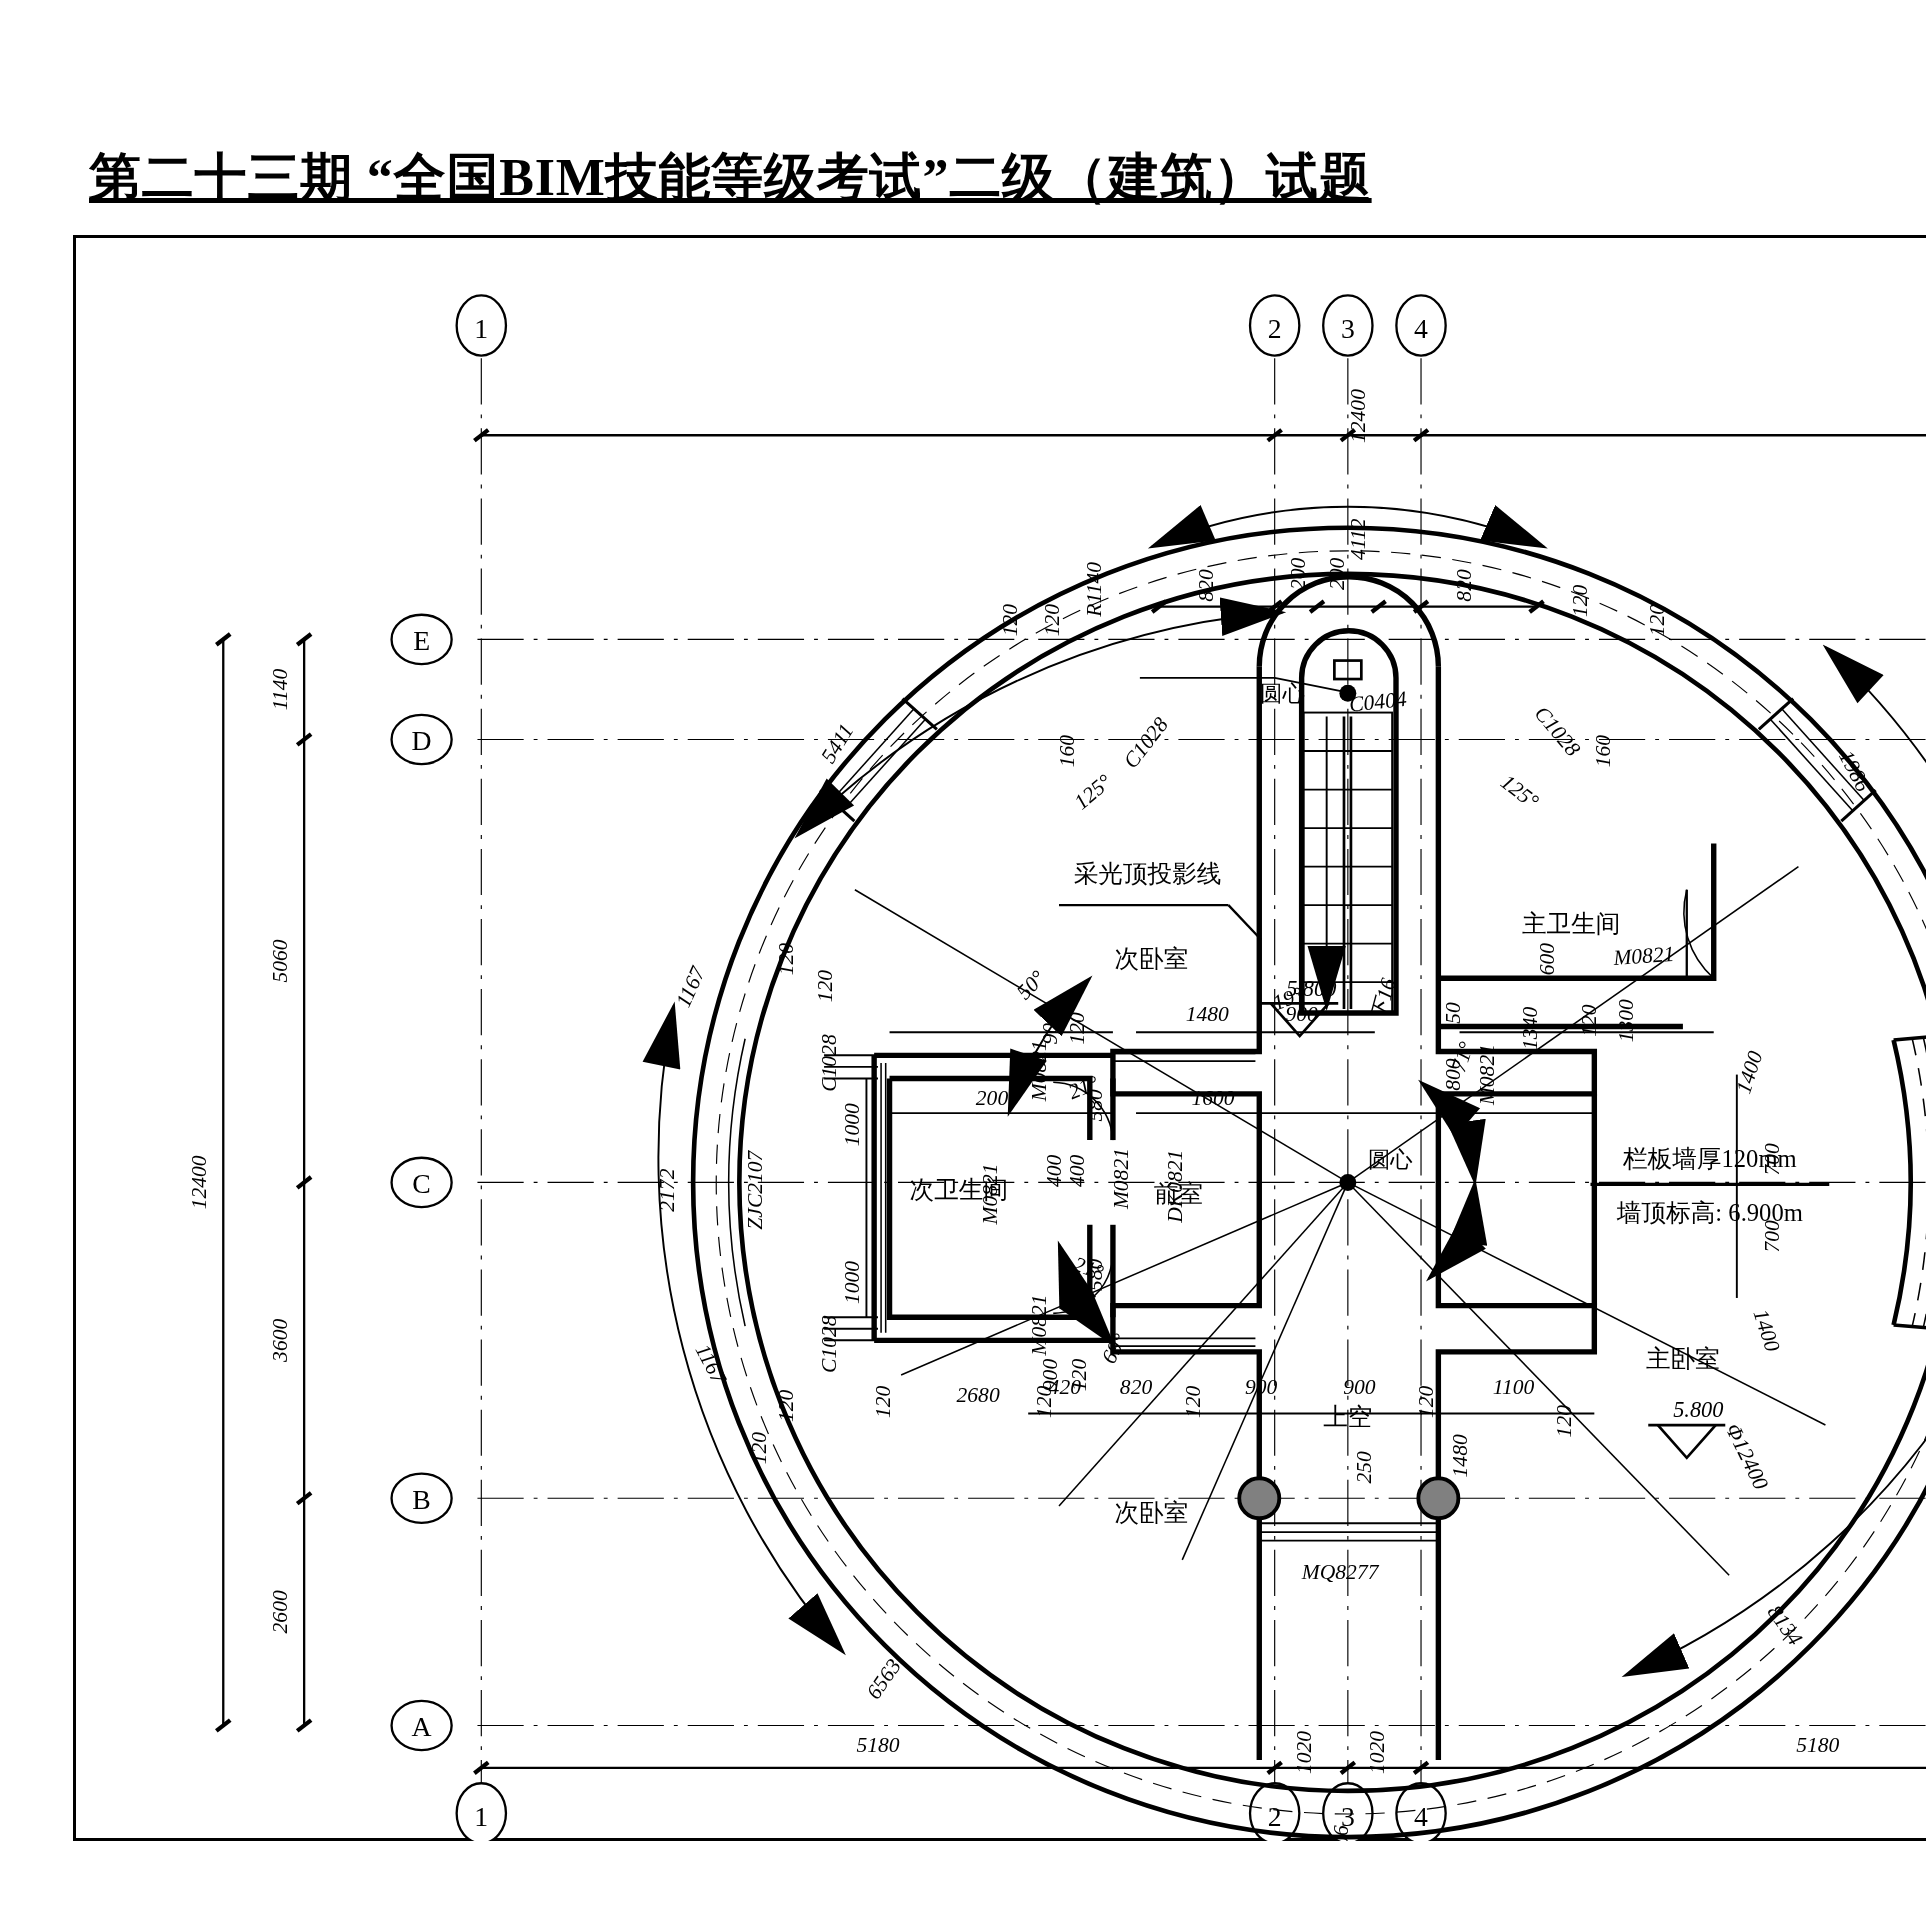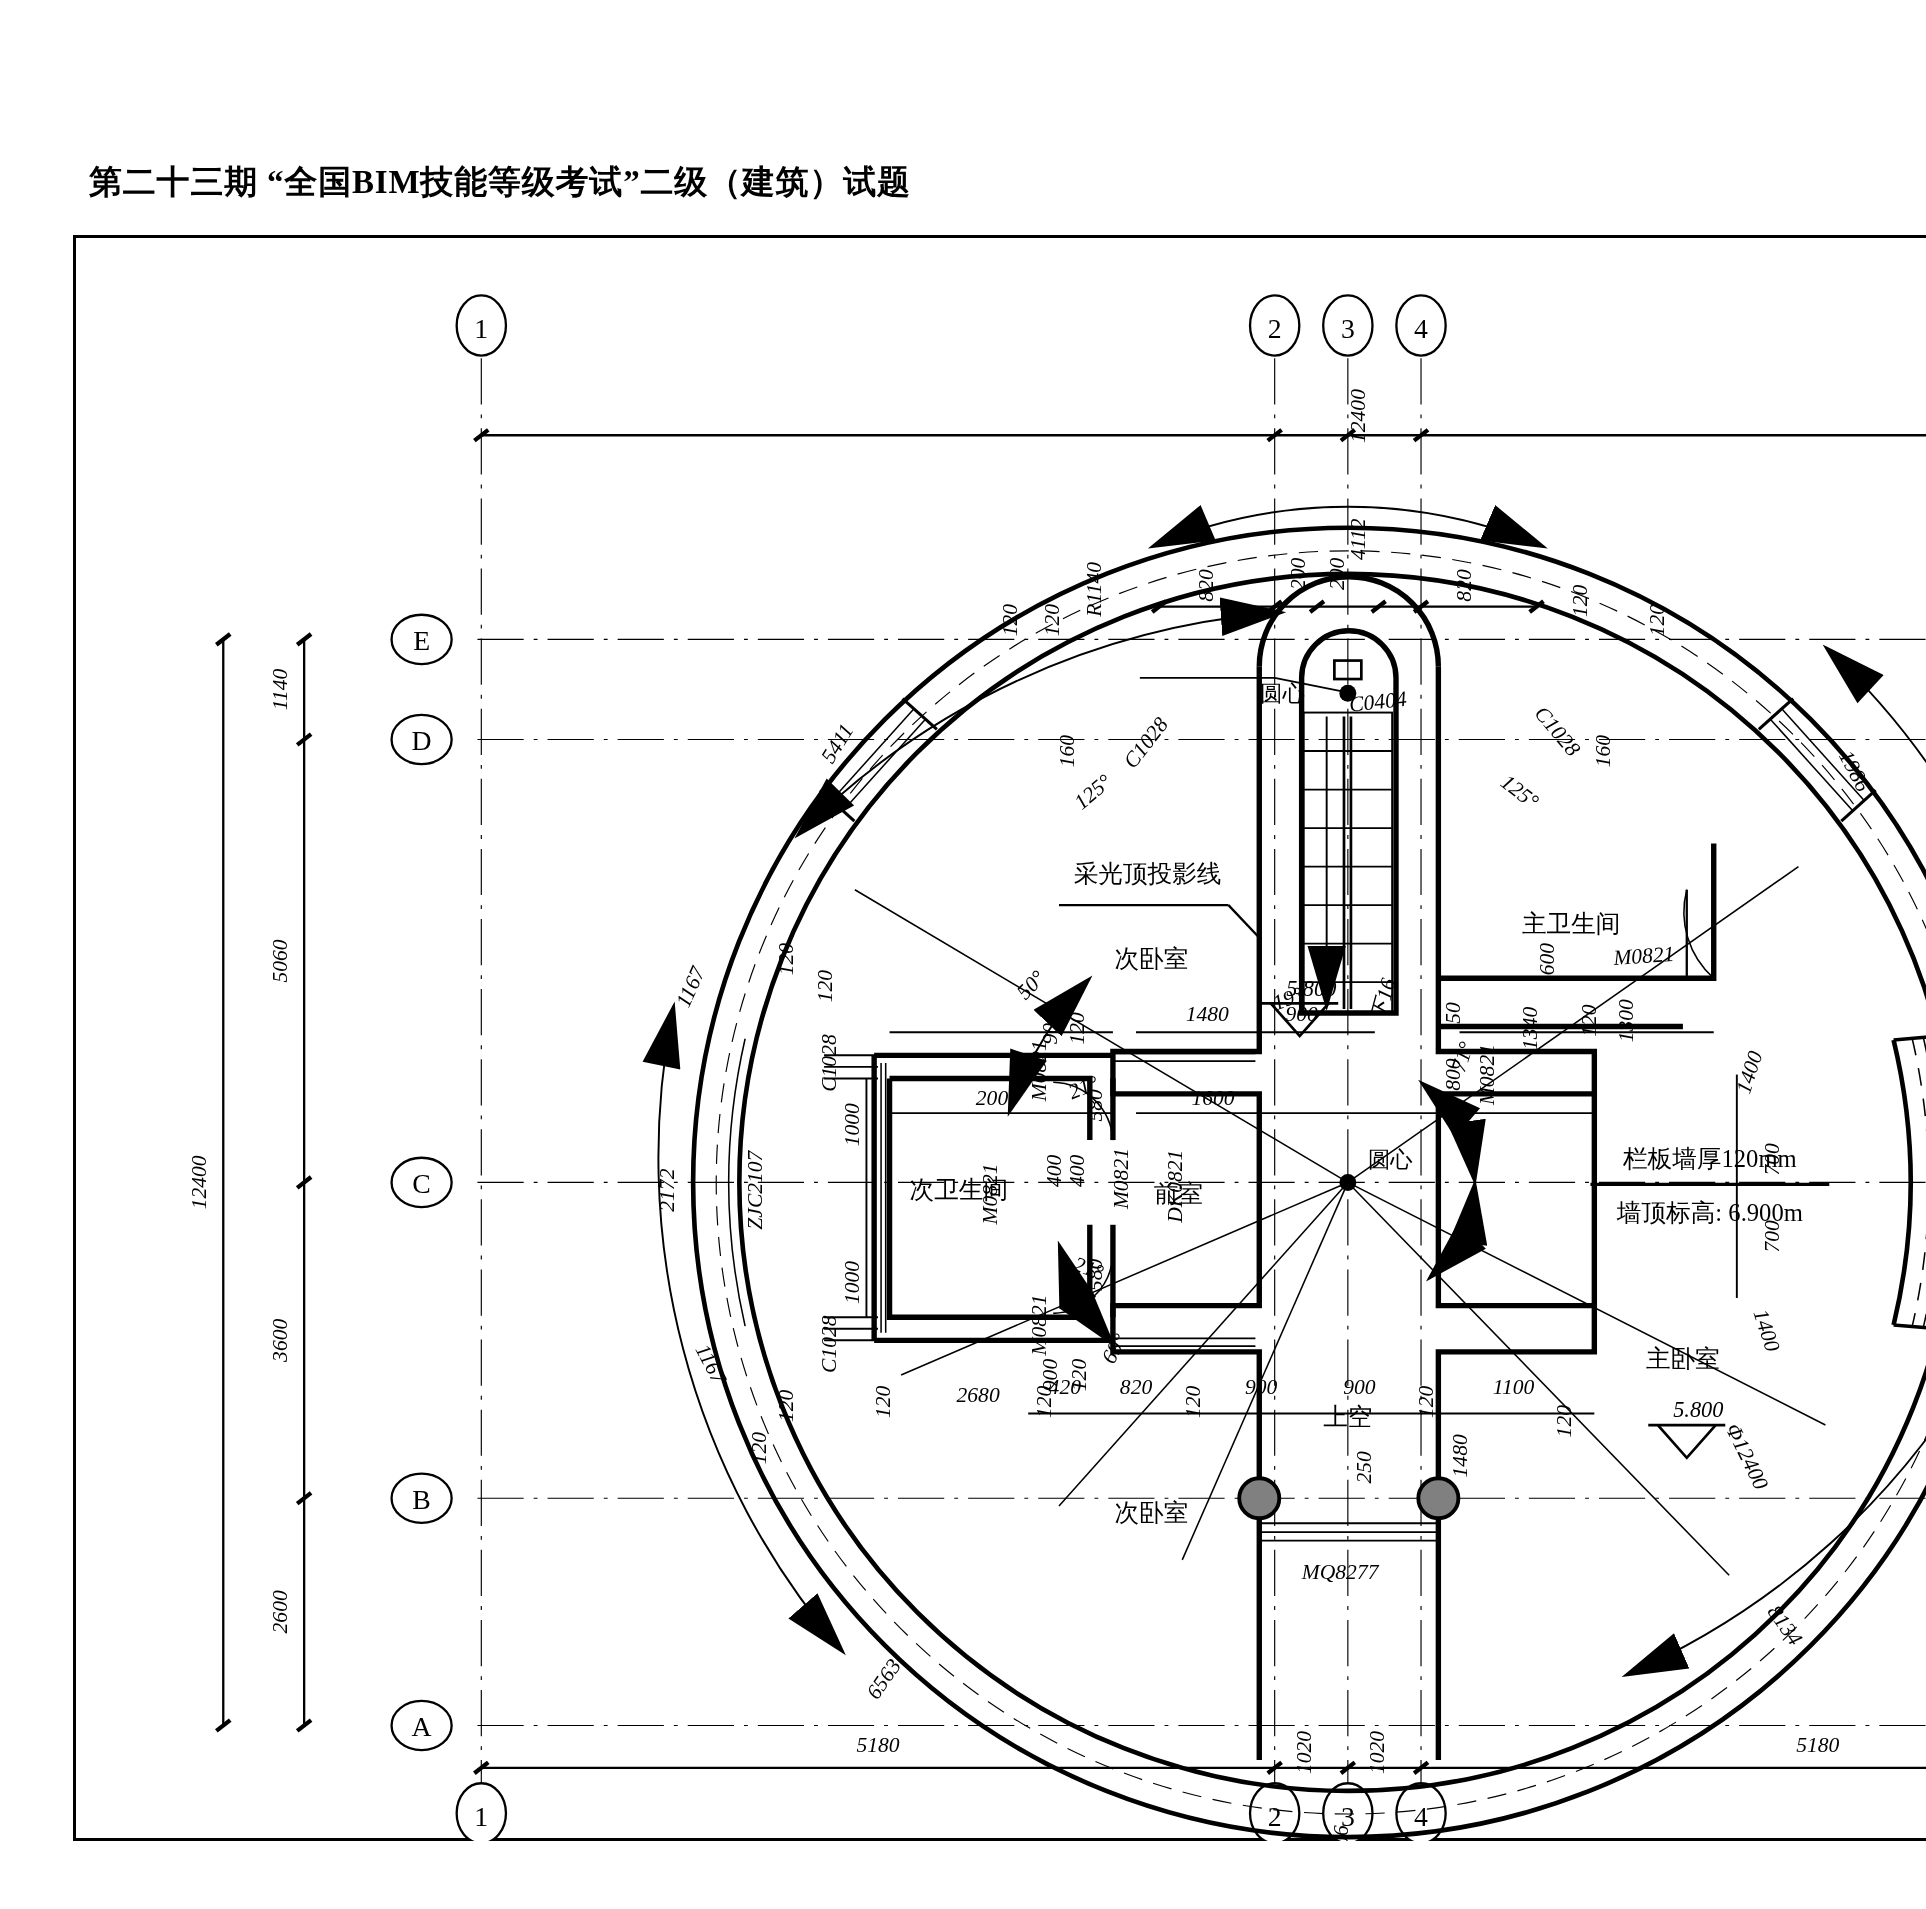--- a/index.html
+++ b/index.html
@@ -1,21 +1,21 @@
 <!DOCTYPE html>
 <html style="font-size:6.2px"><head>
 <meta charset="utf-8">
 <title>三层平面图</title>
 <style>
   html,body{margin:0;padding:0;background:#fff;}
   body{width:2703px;height:1910px;position:relative;overflow:hidden;
        font-family:"Liberation Serif",serif;color:#000;}
   .hdr{position:absolute;top:0;left:0;width:2703px;height:239px;}
-  #doc-title{position:absolute;left:89px;top:160px;font-size:33px;font-weight:bold;
-             letter-spacing:0.8px;white-space:nowrap;font-family:"Liberation Serif",serif;}
+  #doc-title{position:absolute;left:89px;top:143px;font-size:52px;font-weight:bold;
+             letter-spacing:0.8px;white-space:nowrap;font-family:"Liberation Serif",serif;text-decoration:underline;}
   #sheet-frame{position:absolute;left:73px;top:235px;width:2542px;height:1606px;
                border:3.5px solid #000;box-sizing:border-box;}
   #plan-svg{position:absolute;left:73px;top:235px;}
   text{font-family:"Liberation Serif",serif;}
 </style>
 </head>
 <body>
 
 <div class="hdr">
   <div id="doc-title">第二十三期 “全国BIM技能等级考试”二级（建筑）试题</div>

